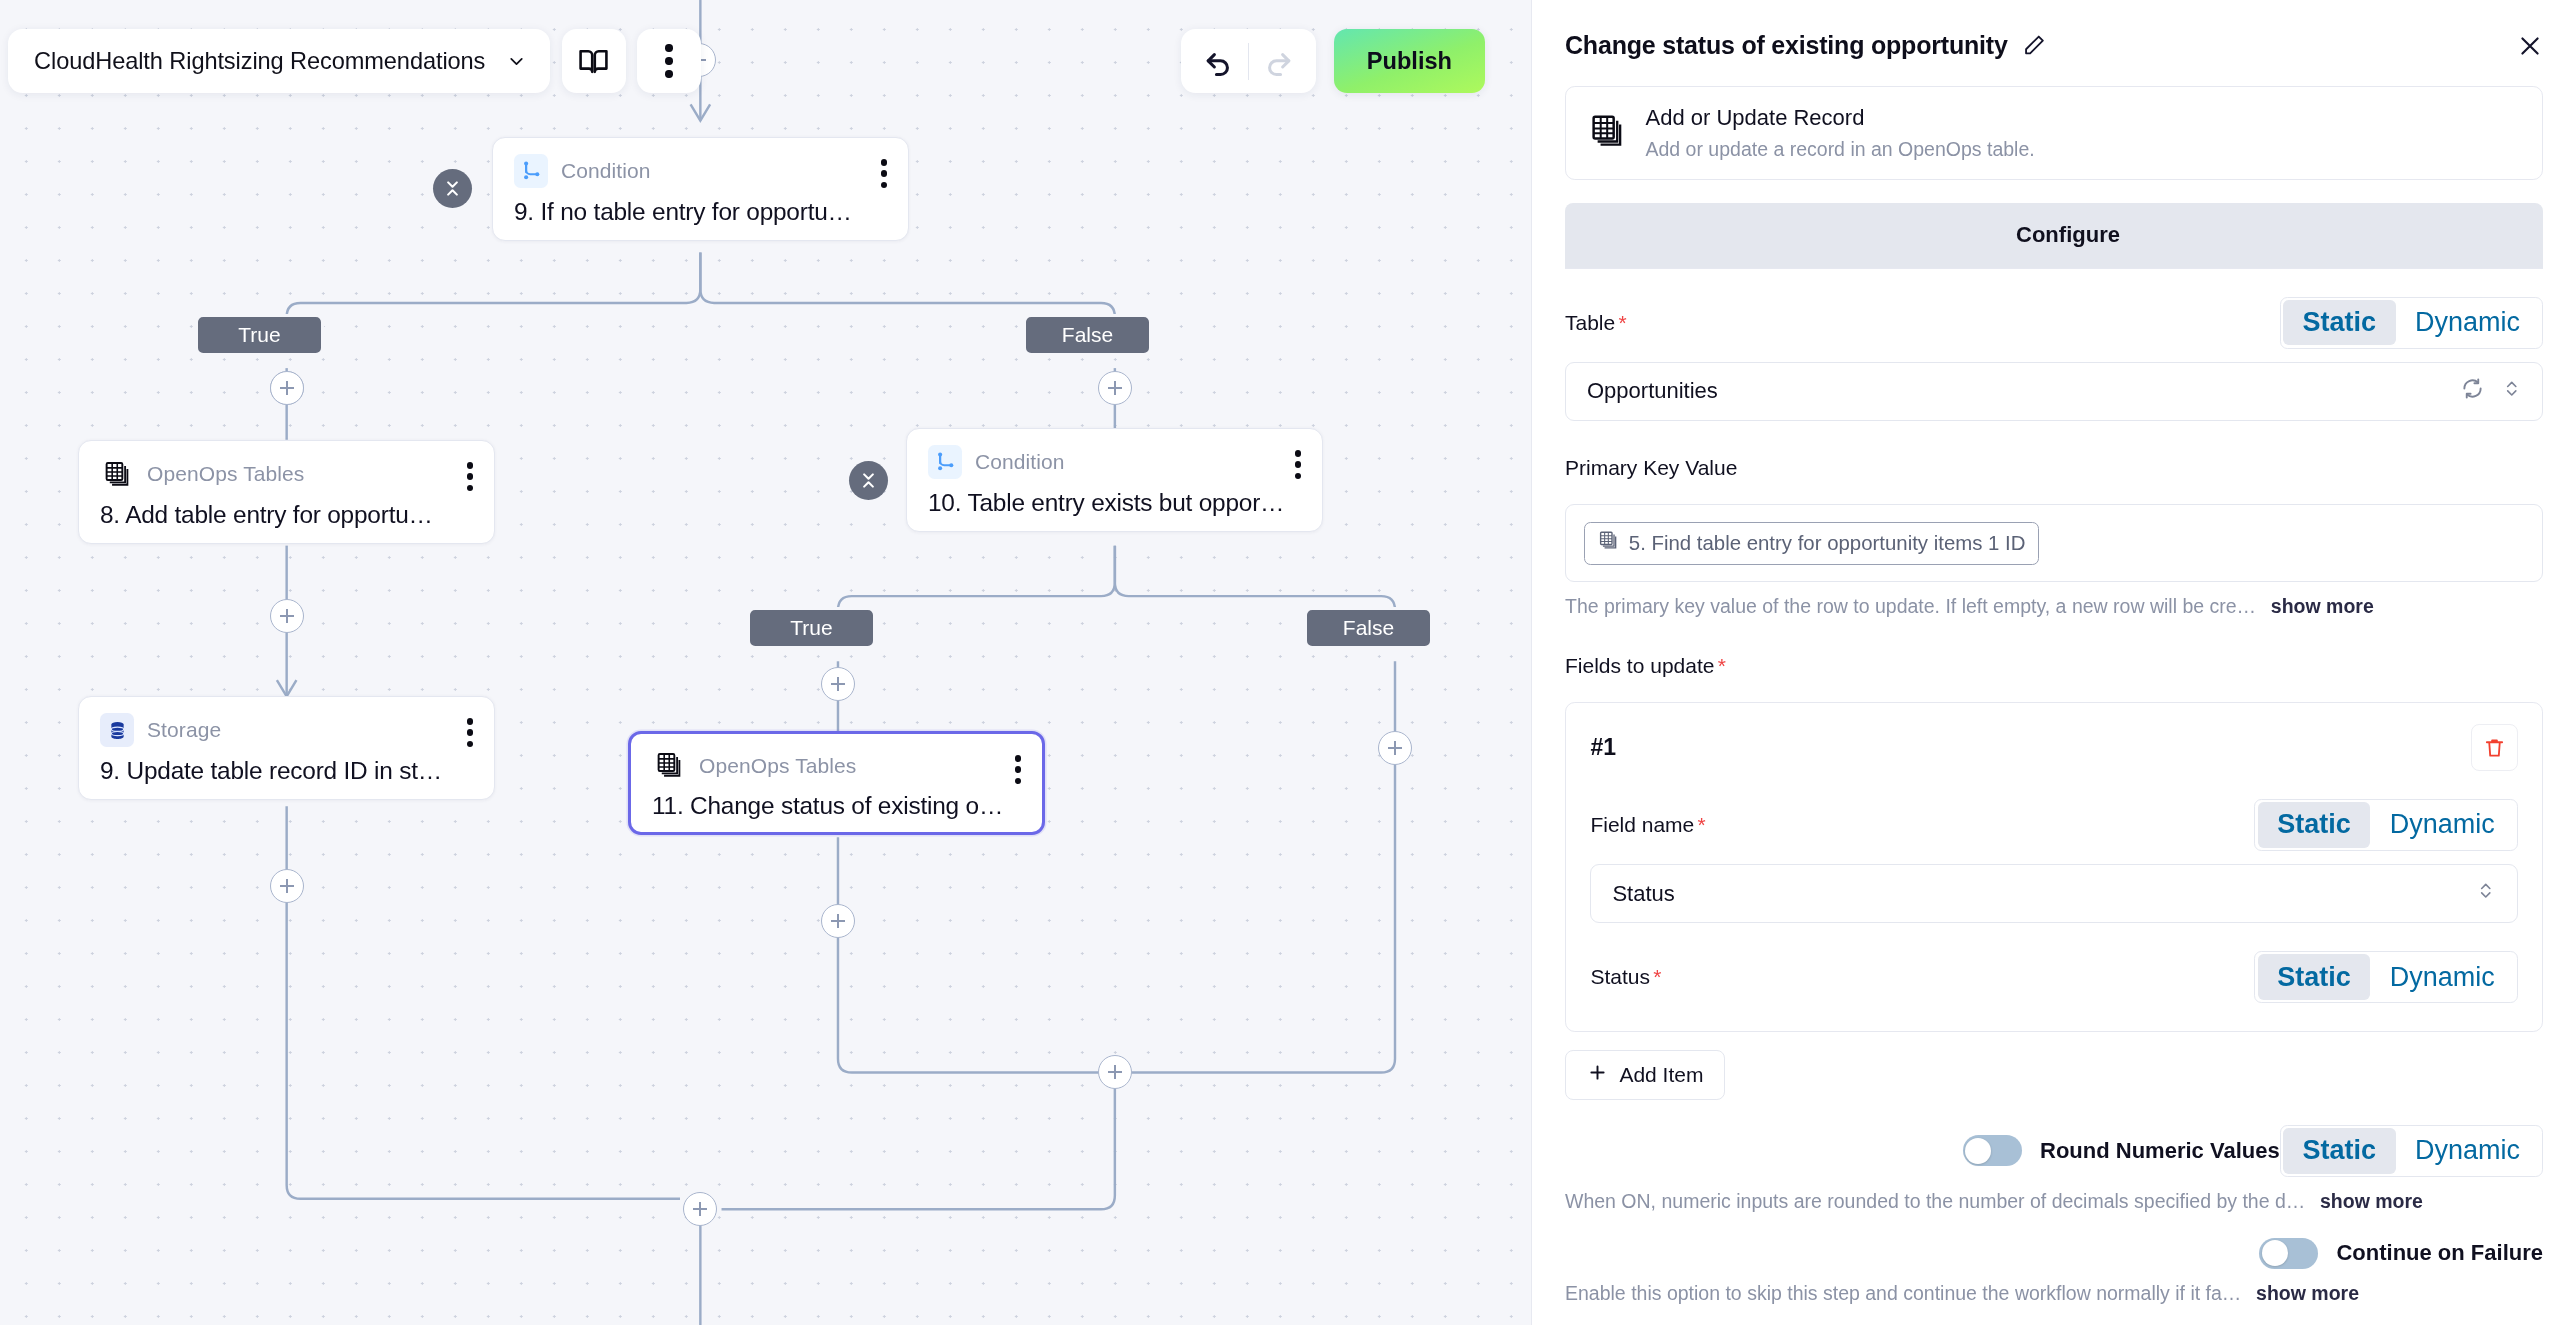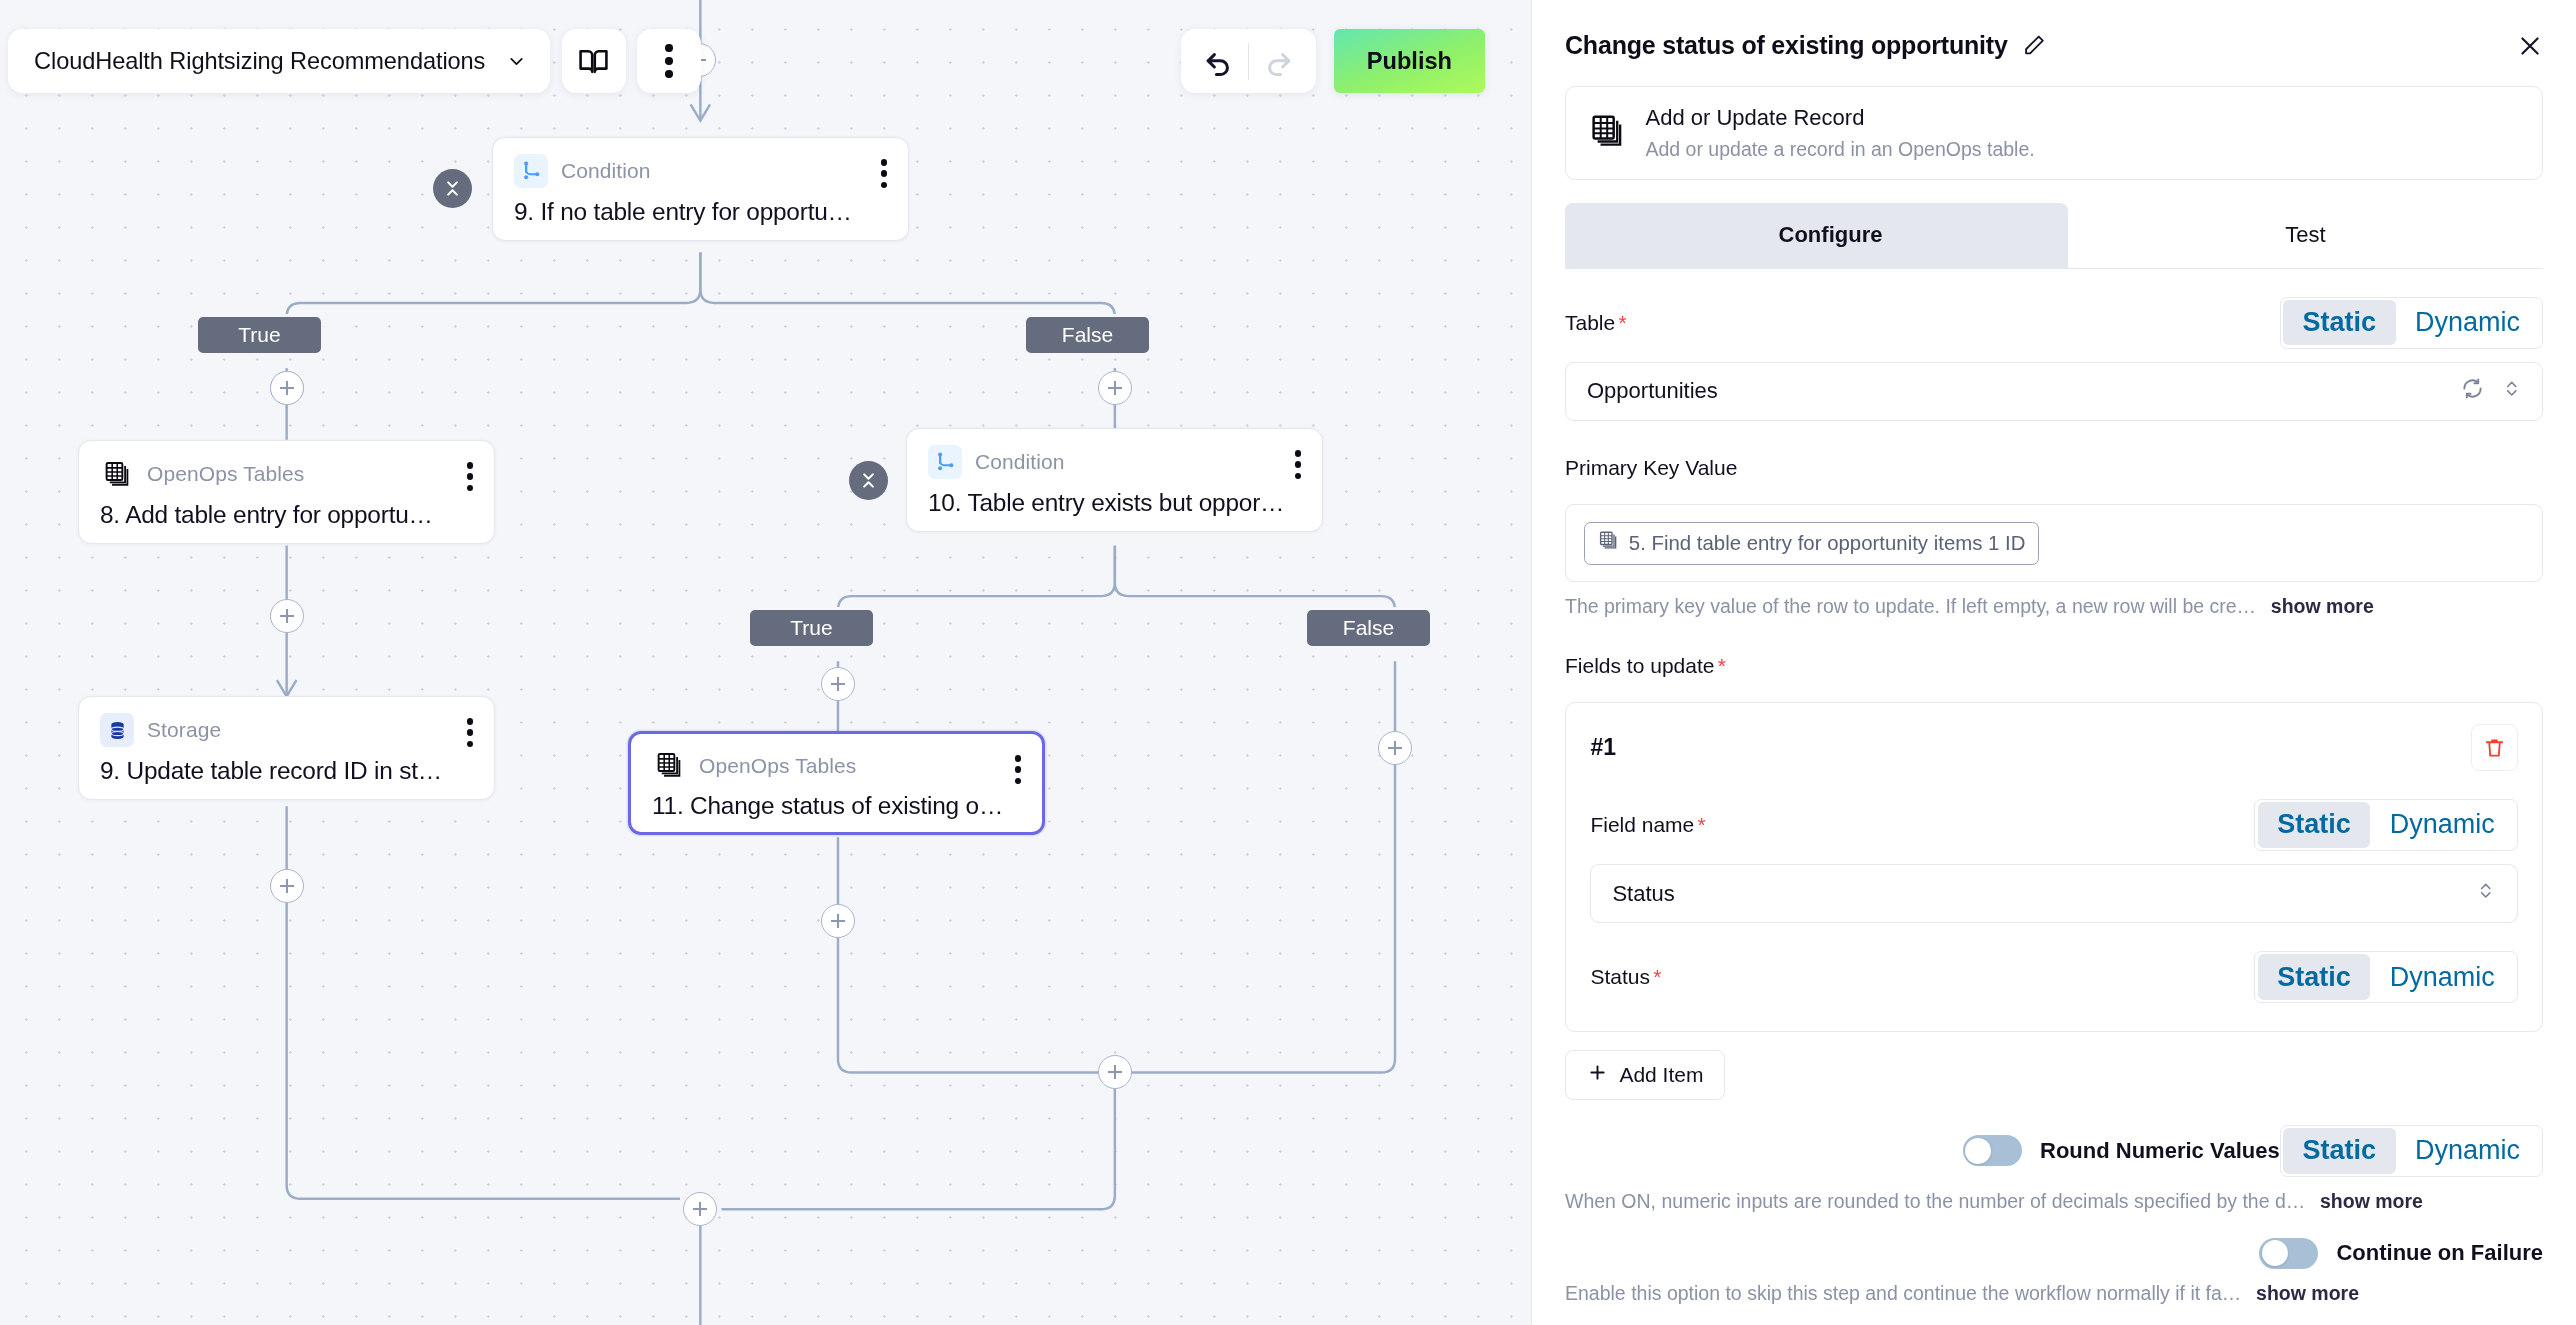--- a/index.html
+++ b/index.html
@@ -56,21 +56,21 @@
     display: flex; align-items: center; gap: 18px; z-index: 40;
   }
   .undo-group {
     height: 64px; background: #fff; border-radius: 14.7px;
     display: flex; align-items: center; padding: 0 8.1px;
     box-shadow: 0 1.6px 8.1px rgba(30,40,80,.07);
   }
   .undo-group .ib { width: 59px; height: 64px; display: flex; align-items: center; justify-content: center; cursor: pointer; }
   .undo-group .sep { width: 0.8px; height: 37px; background: #e3e6ef; }
   .publish-btn {
-    height: 64px; padding: 0 33px; border: none; border-radius: 6px;
+    height: 64px; padding: 0 33px; border: none; border-radius: 13px;
     background: linear-gradient(160deg, #63e6b0 0%, #8ff06a 55%, #aef95c 100%);
     font-family: "Liberation Sans", sans-serif;
     font-size: 23.6px; font-weight: 700; color: #0d0d1c; cursor: pointer;
     box-shadow: 0 1.6px 8.1px rgba(30,40,80,.08);
   }
   .edges { position: absolute; inset: 0; pointer-events: none; }
 
   .node {
     position: absolute; width: 417px; height: 104px;
     background: #fff; border: 1.6px solid #e4e7f0; border-radius: 13px;
@@ -460,21 +460,20 @@
         </svg>
       </span>
       <div class="txt">
         <div class="t1">Add or Update Record</div>
         <div class="t2">Add or update a record in an OpenOps table.</div>
       </div>
     </div>
 
     <div class="tabs">
       <div class="tab active">Configure</div>
-      <div class="tab">Test</div>
     </div>
 
     <div class="panel-body">
 
       
       <div class="field-row">
         <span class="lbl"><span>Table</span><span class="req">*</span></span>
         <span class="seg">
           <div class="on">Static</div>
           <div>Dynamic</div>

